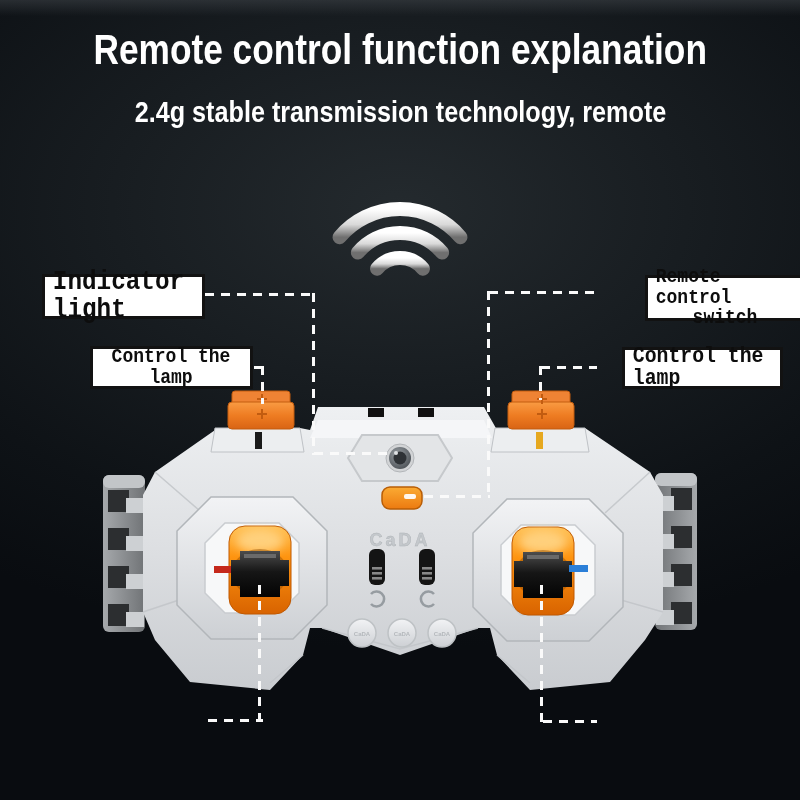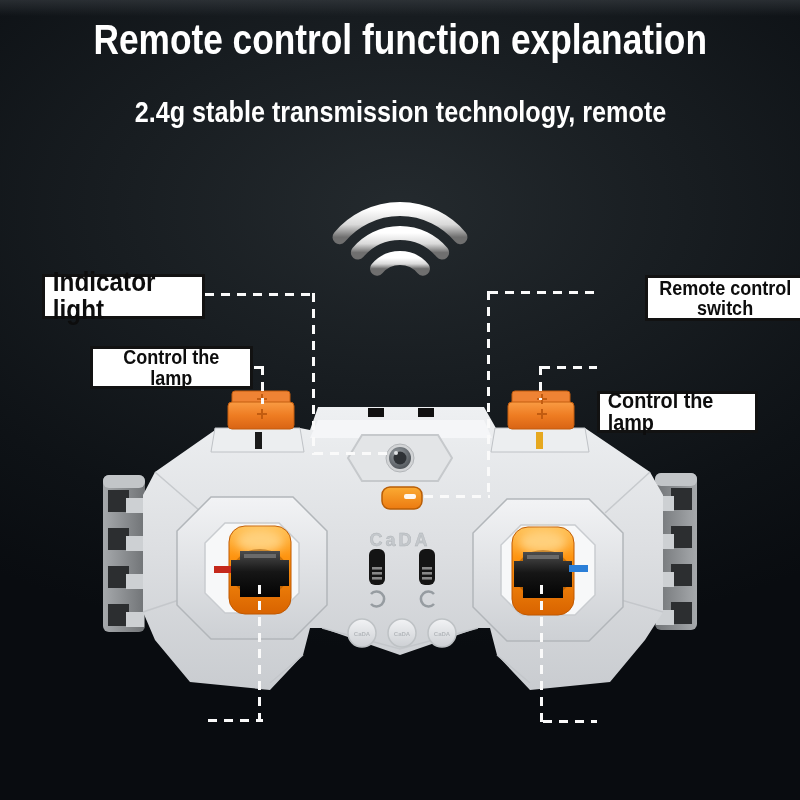--- a/index.html
+++ b/index.html
@@ -4,34 +4,34 @@
 <style>
   html,body{margin:0;padding:0;background:#000;}
   .stage{
     position:relative;width:800px;height:800px;overflow:hidden;
     font-family:"Liberation Sans",sans-serif;
     background:
       linear-gradient(180deg,rgba(62,67,72,.55) 0,rgba(62,67,72,0) 16px),
       radial-gradient(90% 55% at 50% 26%, #242a2e 0%, #181d21 40%, #0e1216 75%, #090c10 100%);
   }
   .hdr-title{
-    position:absolute;left:0;top:16px;width:800px;text-align:center;
+    position:absolute;left:0;top:26px;width:800px;text-align:center;
     color:#fff;font-weight:700;font-size:42px;white-space:nowrap;
   }
   .hdr-sub{
     position:absolute;left:0;top:94px;width:800px;text-align:center;
     color:#fff;font-weight:700;font-size:30px;line-height:1.2;
   }
   .cond{display:inline-block;transform:scaleX(.84);transform-origin:center;}
   .cond2{display:inline-block;transform:scaleX(.9);transform-origin:center;}
   
   .callout{
     position:absolute;background:#ffffff;border:3px solid #121212;
     display:flex;align-items:center;justify-content:center;flex-direction:column;
-    color:#0d0d0d;font-weight:700;box-sizing:border-box;line-height:1.02;
+    color:#0d0d0d;font-weight:700;box-sizing:border-box;line-height:1.02;font-family:Liberation Mono, monospace;
   }
   .fs27{font-size:27px;} .fs22{font-size:22px;} .fs20{font-size:20px;margin-left:48px;}
   
   .dash-h{position:absolute;height:3px;
     background:repeating-linear-gradient(90deg,#fafafa 0,#fafafa 9px,rgba(0,0,0,0) 9px,rgba(0,0,0,0) 16px);}
   .dash-v{position:absolute;width:3px;
     background:repeating-linear-gradient(180deg,#fafafa 0,#fafafa 9px,rgba(0,0,0,0) 9px,rgba(0,0,0,0) 16px);}
   svg{position:absolute;}
   .brandtext{font-family:"Liberation Sans",sans-serif;font-weight:700;}
 </style>
@@ -286,19 +286,19 @@
   <div class="callout fs20" style="left:42px;top:346px;width:163px;height:43px;text-align:center;">
     <span class="cond2">Control the</span>
     <span class="cond2">lamp</span>
   </div>
 
   <div class="callout fs20" style="left:597px;top:275px;width:161px;height:46px;">
     <span class="cond2">Remote control</span>
     <span class="cond2">switch</span>
   </div>
 
-  <div class="callout fs22" style="left:597px;top:347px;width:161px;height:42px;margin-top:44px;">
+  <div class="callout fs22" style="left:622px;top:347px;width:161px;height:42px;">
     <span class="cond2">Control the lamp</span>
   </div>
 
 
 
 </div>
 
 </body></html>

